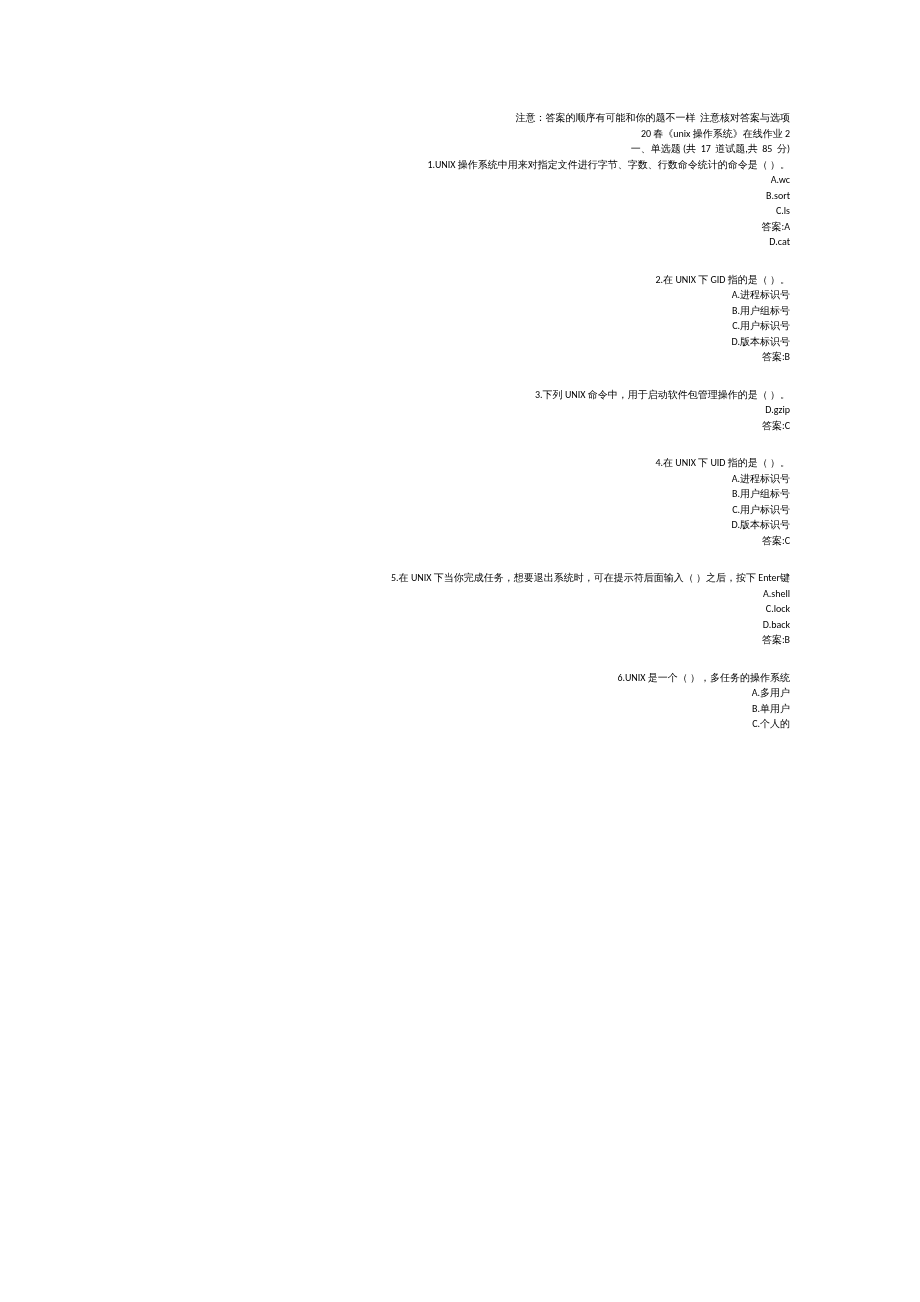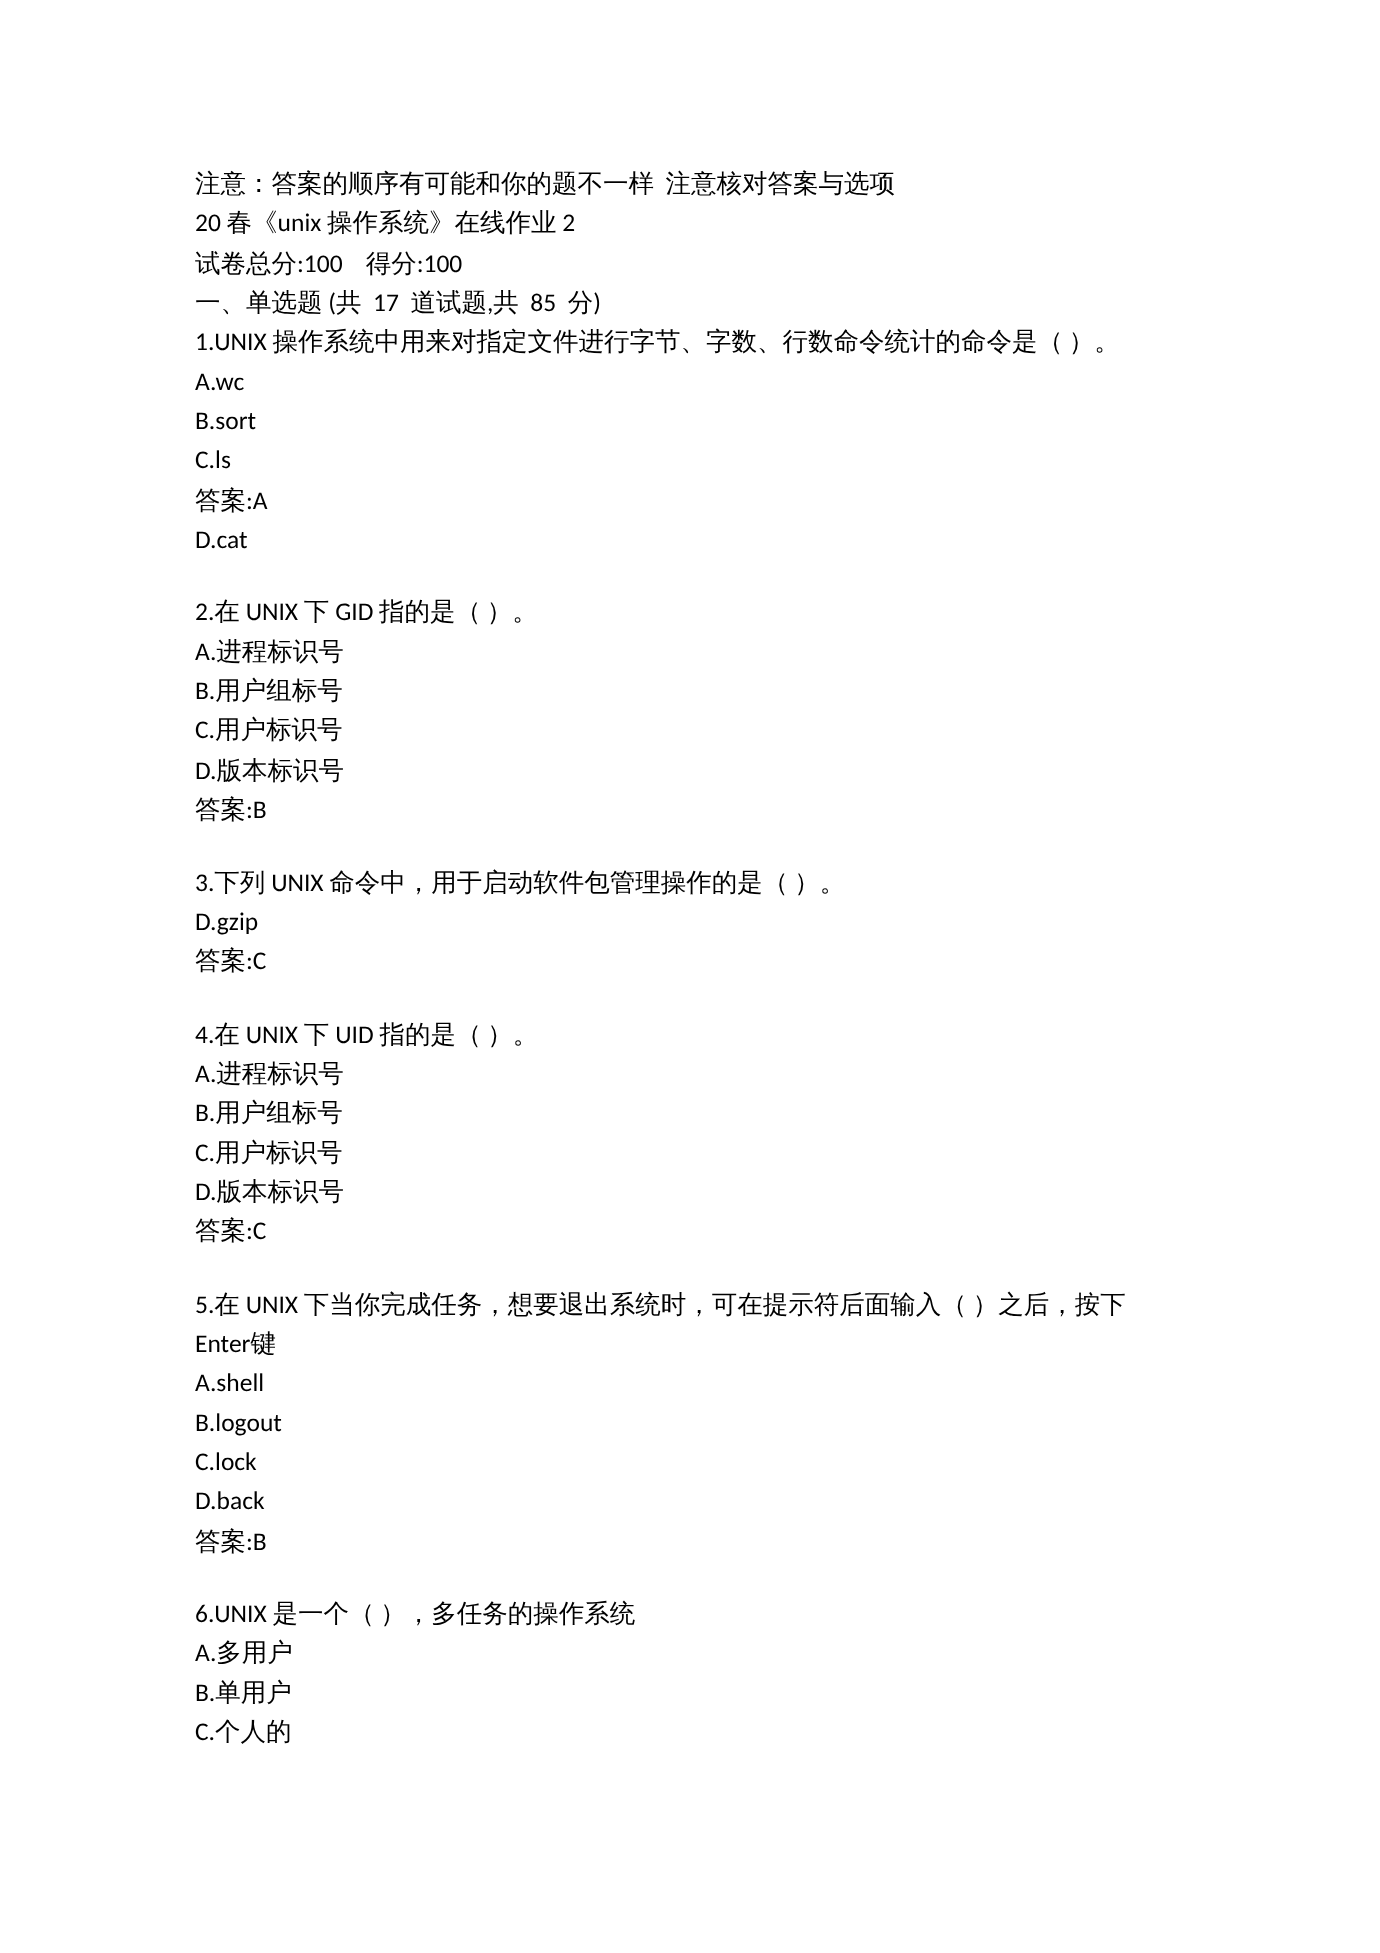--- a/index.html
+++ b/index.html
@@ -7,44 +7,44 @@
     padding: 0;
     background: #ffffff;
     width: 920px;
   }
   .page {
     box-sizing: border-box;
     width: 920px;
     min-height: 1302px;
     padding: 110px 130px 88px 130px;
     font-family: "Calibri", "Microsoft YaHei", "SimSun", sans-serif;
-    font-size: 17px;
+    font-size: 10px;
     line-height: 1.55;
     color: #000;
+    text-align: right;
   }
   p {
     margin: 0;
     white-space: pre-wrap;
   }
   .block {
     margin-bottom: 22px;
   }
   .block:last-child {
     margin-bottom: 15px;
   }
 </style>
 </head>
 <body>
 
 <div class="page">
 
   <div class="block">
     <p>注意：答案的顺序有可能和你的题不一样  注意核对答案与选项</p>
     <p>20 春《unix 操作系统》在线作业 2</p>
-    <p>试卷总分:100    得分:100</p>
     <p>一、单选题 (共  17  道试题,共  85  分)</p>
     <p>1.UNIX 操作系统中用来对指定文件进行字节、字数、行数命令统计的命令是（ ）。</p>
     <p>A.wc</p>
     <p>B.sort</p>
     <p>C.ls</p>
     <p>答案:A</p>
     <p>D.cat</p>
   </div>
 
   <div class="block">
@@ -67,21 +67,20 @@
     <p>A.进程标识号</p>
     <p>B.用户组标号</p>
     <p>C.用户标识号</p>
     <p>D.版本标识号</p>
     <p>答案:C</p>
   </div>
 
   <div class="block">
     <p>5.在 UNIX 下当你完成任务，想要退出系统时，可在提示符后面输入（ ）之后，按下 Enter键</p>
     <p>A.shell</p>
-    <p>B.logout</p>
     <p>C.lock</p>
     <p>D.back</p>
     <p>答案:B</p>
   </div>
 
   <div class="block">
     <p>6.UNIX 是一个（ ），多任务的操作系统</p>
     <p>A.多用户</p>
     <p>B.单用户</p>
     <p>C.个人的</p>

